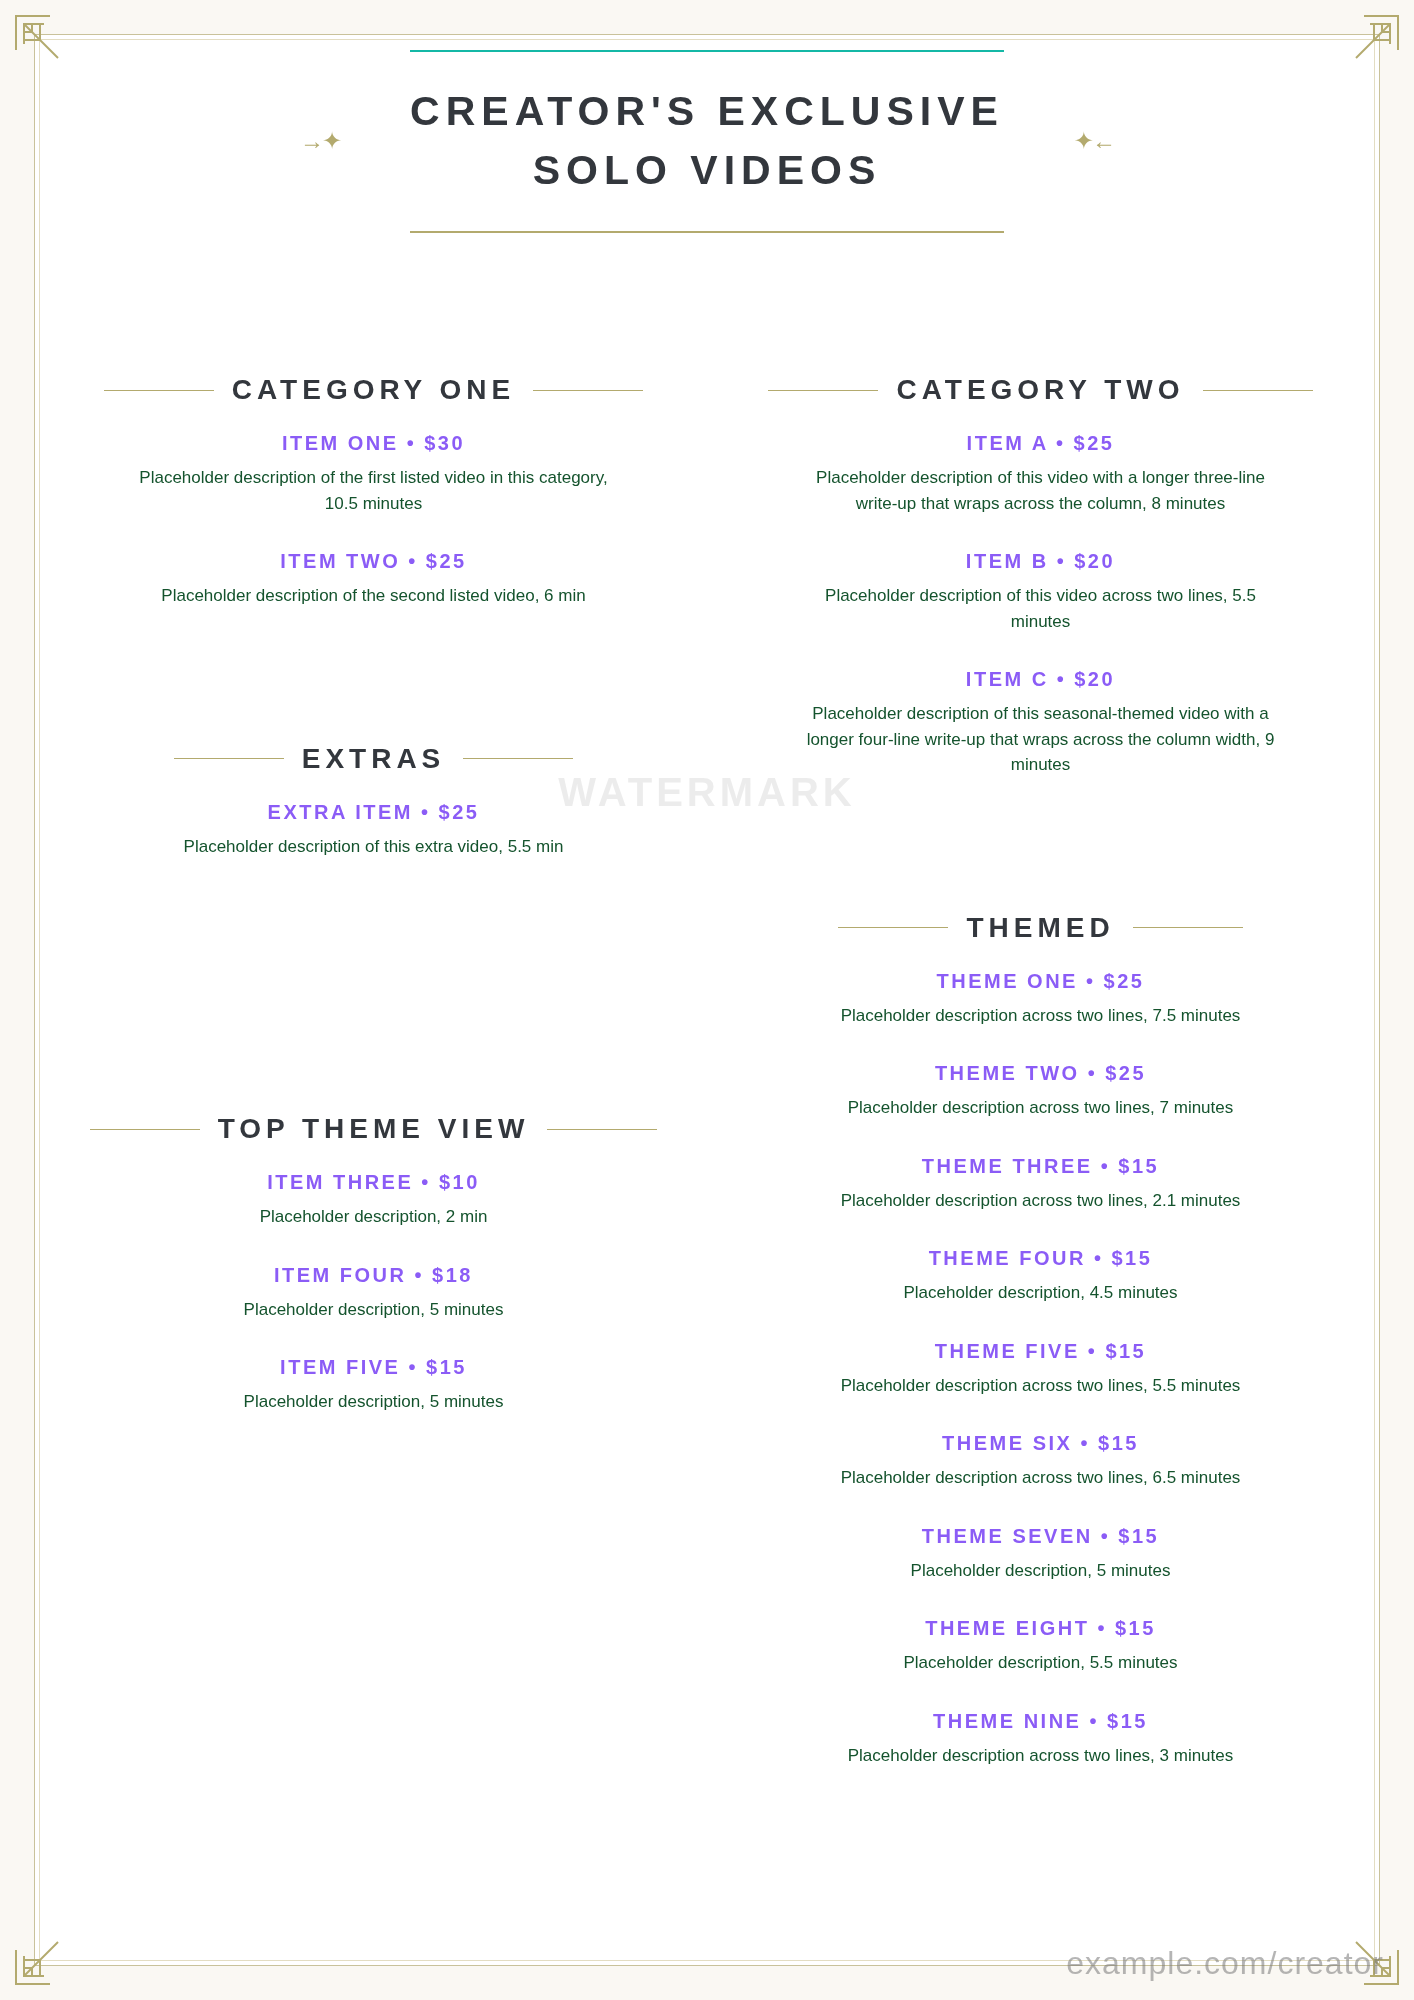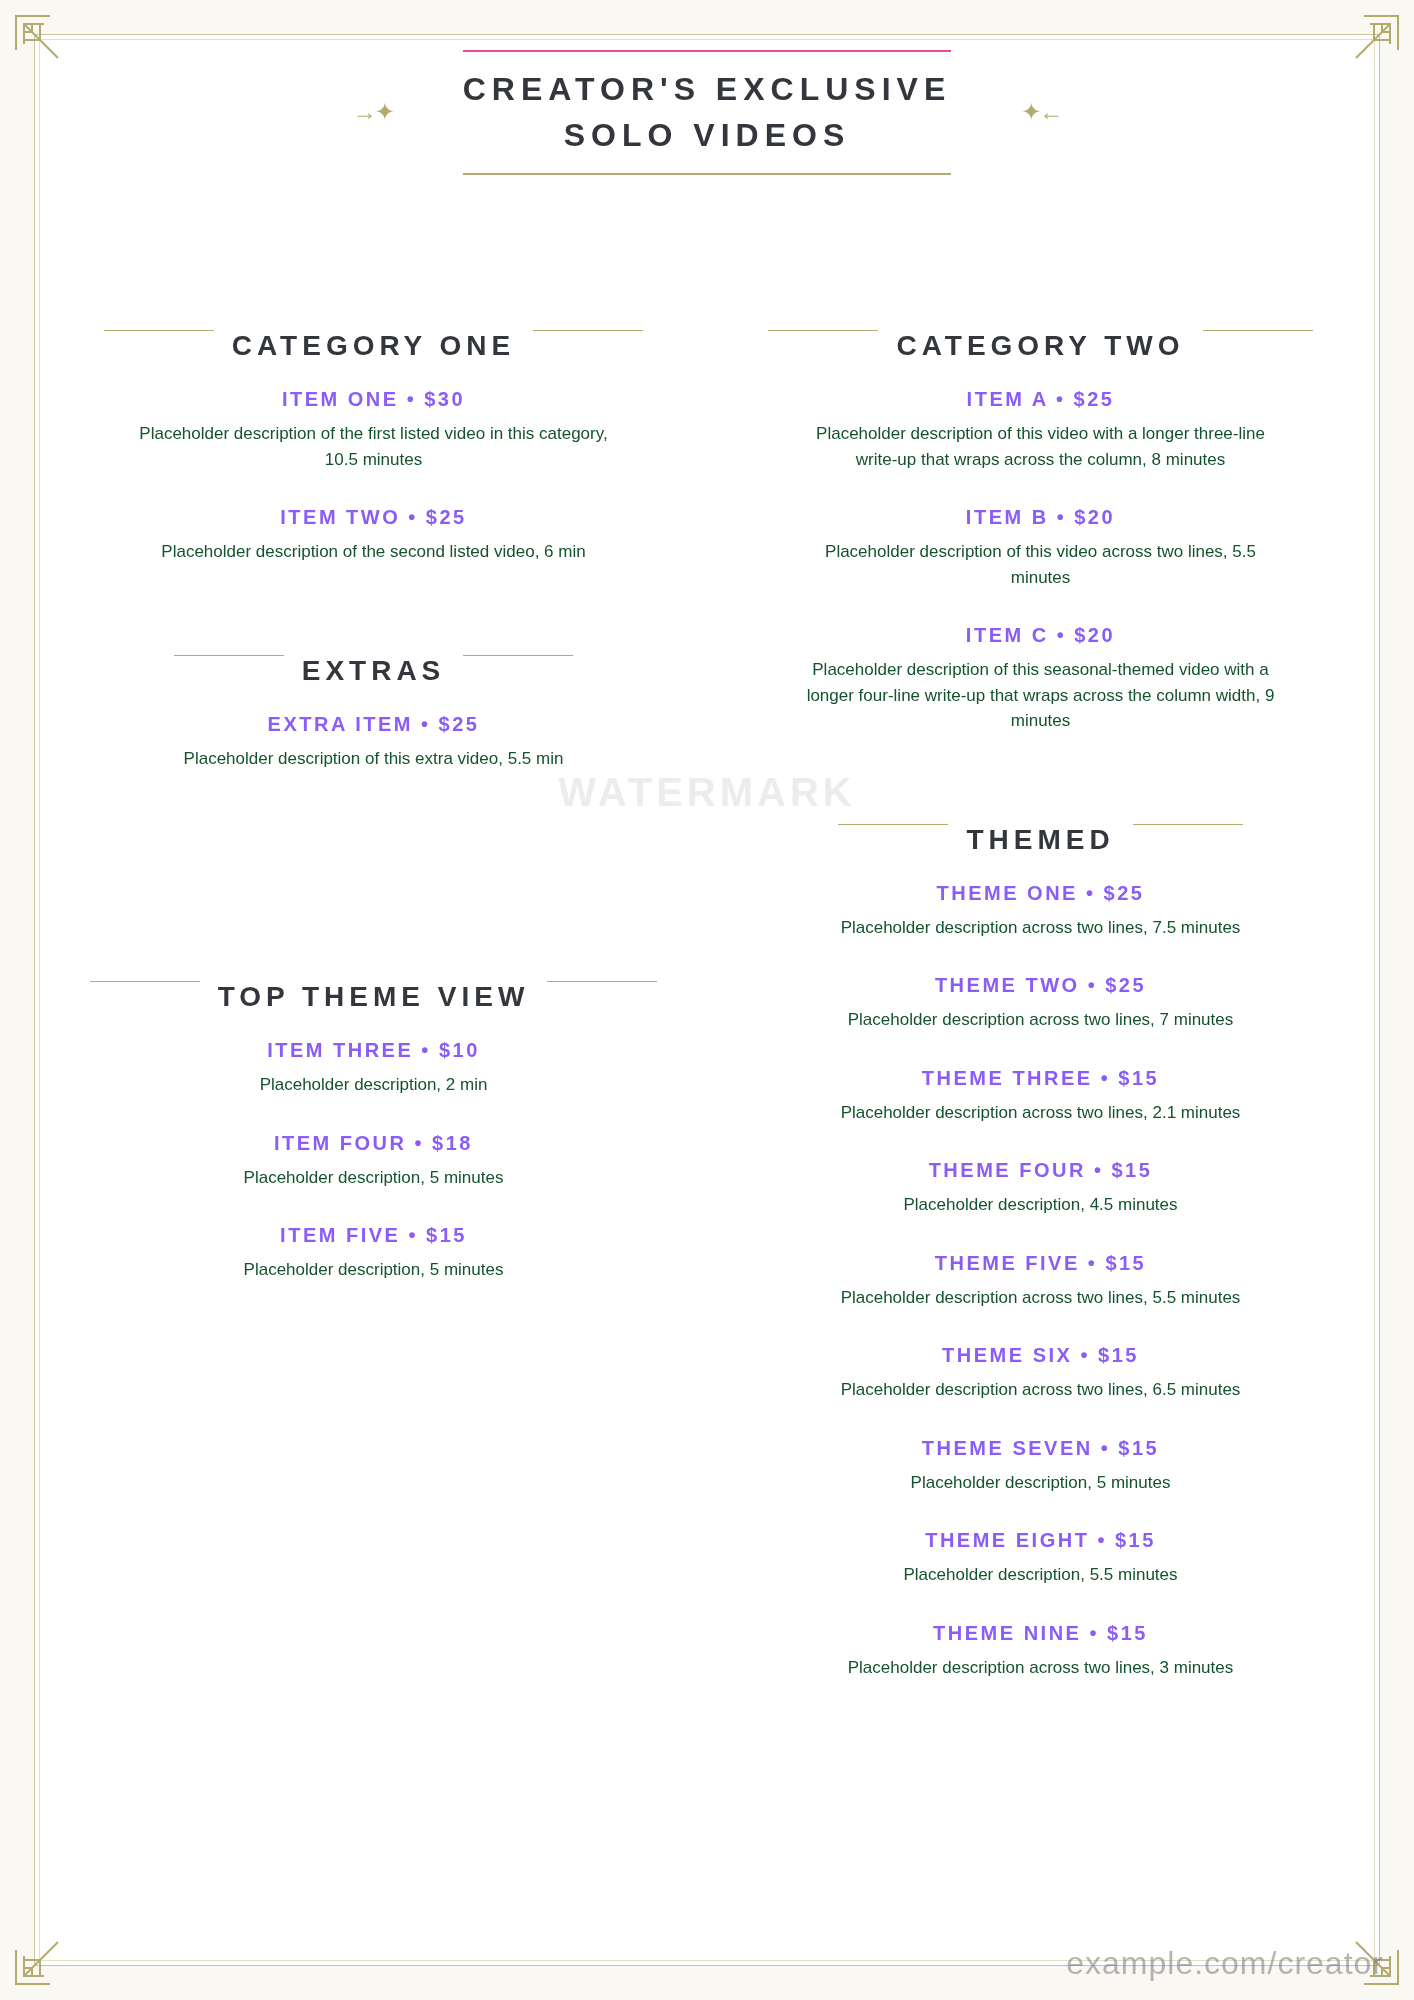--- a/index.html
+++ b/index.html
@@ -25,47 +25,48 @@
   .corner.tr{right:10px;top:10px;transform:scaleX(-1);}
   .corner.bl{left:10px;bottom:10px;transform:scaleY(-1);}
   .corner.br{right:10px;bottom:10px;transform:scale(-1,-1);}
 
   .header{
     position:absolute;top:50px;left:0;right:0;text-align:center;
   }
   .title{
     display:inline-block;
     font-weight:bold;
-    font-size:32px;
+    font-size:41px;
     letter-spacing:6px;
     color:#33373d;
     line-height:1.45;
-    padding:14px 0;
-    border-top:2px solid #ec4899;
+    padding:30px 0;
+    border-top:2px solid #14b8a6;
     border-bottom:2px solid #b3aa6e;
     min-width:420px;
   }
   .title-wrap{position:relative;display:inline-block;}
   .arrow-orn{
     position:absolute;top:50%;transform:translateY(-50%);
     color:#b3aa6e;font-size:24px;letter-spacing:-2px;
   }
   .arrow-orn.left{left:-110px;}
   .arrow-orn.right{right:-110px;}
 
   .columns{
     position:absolute;top:330px;left:70px;right:70px;bottom:60px;
     display:flex;gap:60px;
   }
   .col{flex:1;display:flex;flex-direction:column;}
 
   .section{margin-bottom:56px;text-align:center;}
   .section-head{
-    display:flex;align-items:flex-start;justify-content:center;gap:18px;
+    display:flex;align-items:center;justify-content:center;gap:18px;
     margin-bottom:26px;
+    margin-top:44px;
   }
   .section-head .rule{height:1px;background:#b3aa6e;width:110px;flex:none;}
   .section-title{
     font-weight:bold;font-size:28px;letter-spacing:5px;color:#33373d;
   }
   .item{margin-bottom:34px;}
   .item-title{
     font-weight:bold;font-size:20px;letter-spacing:2.5px;color:#8b5cf6;
     margin-bottom:10px;
   }

